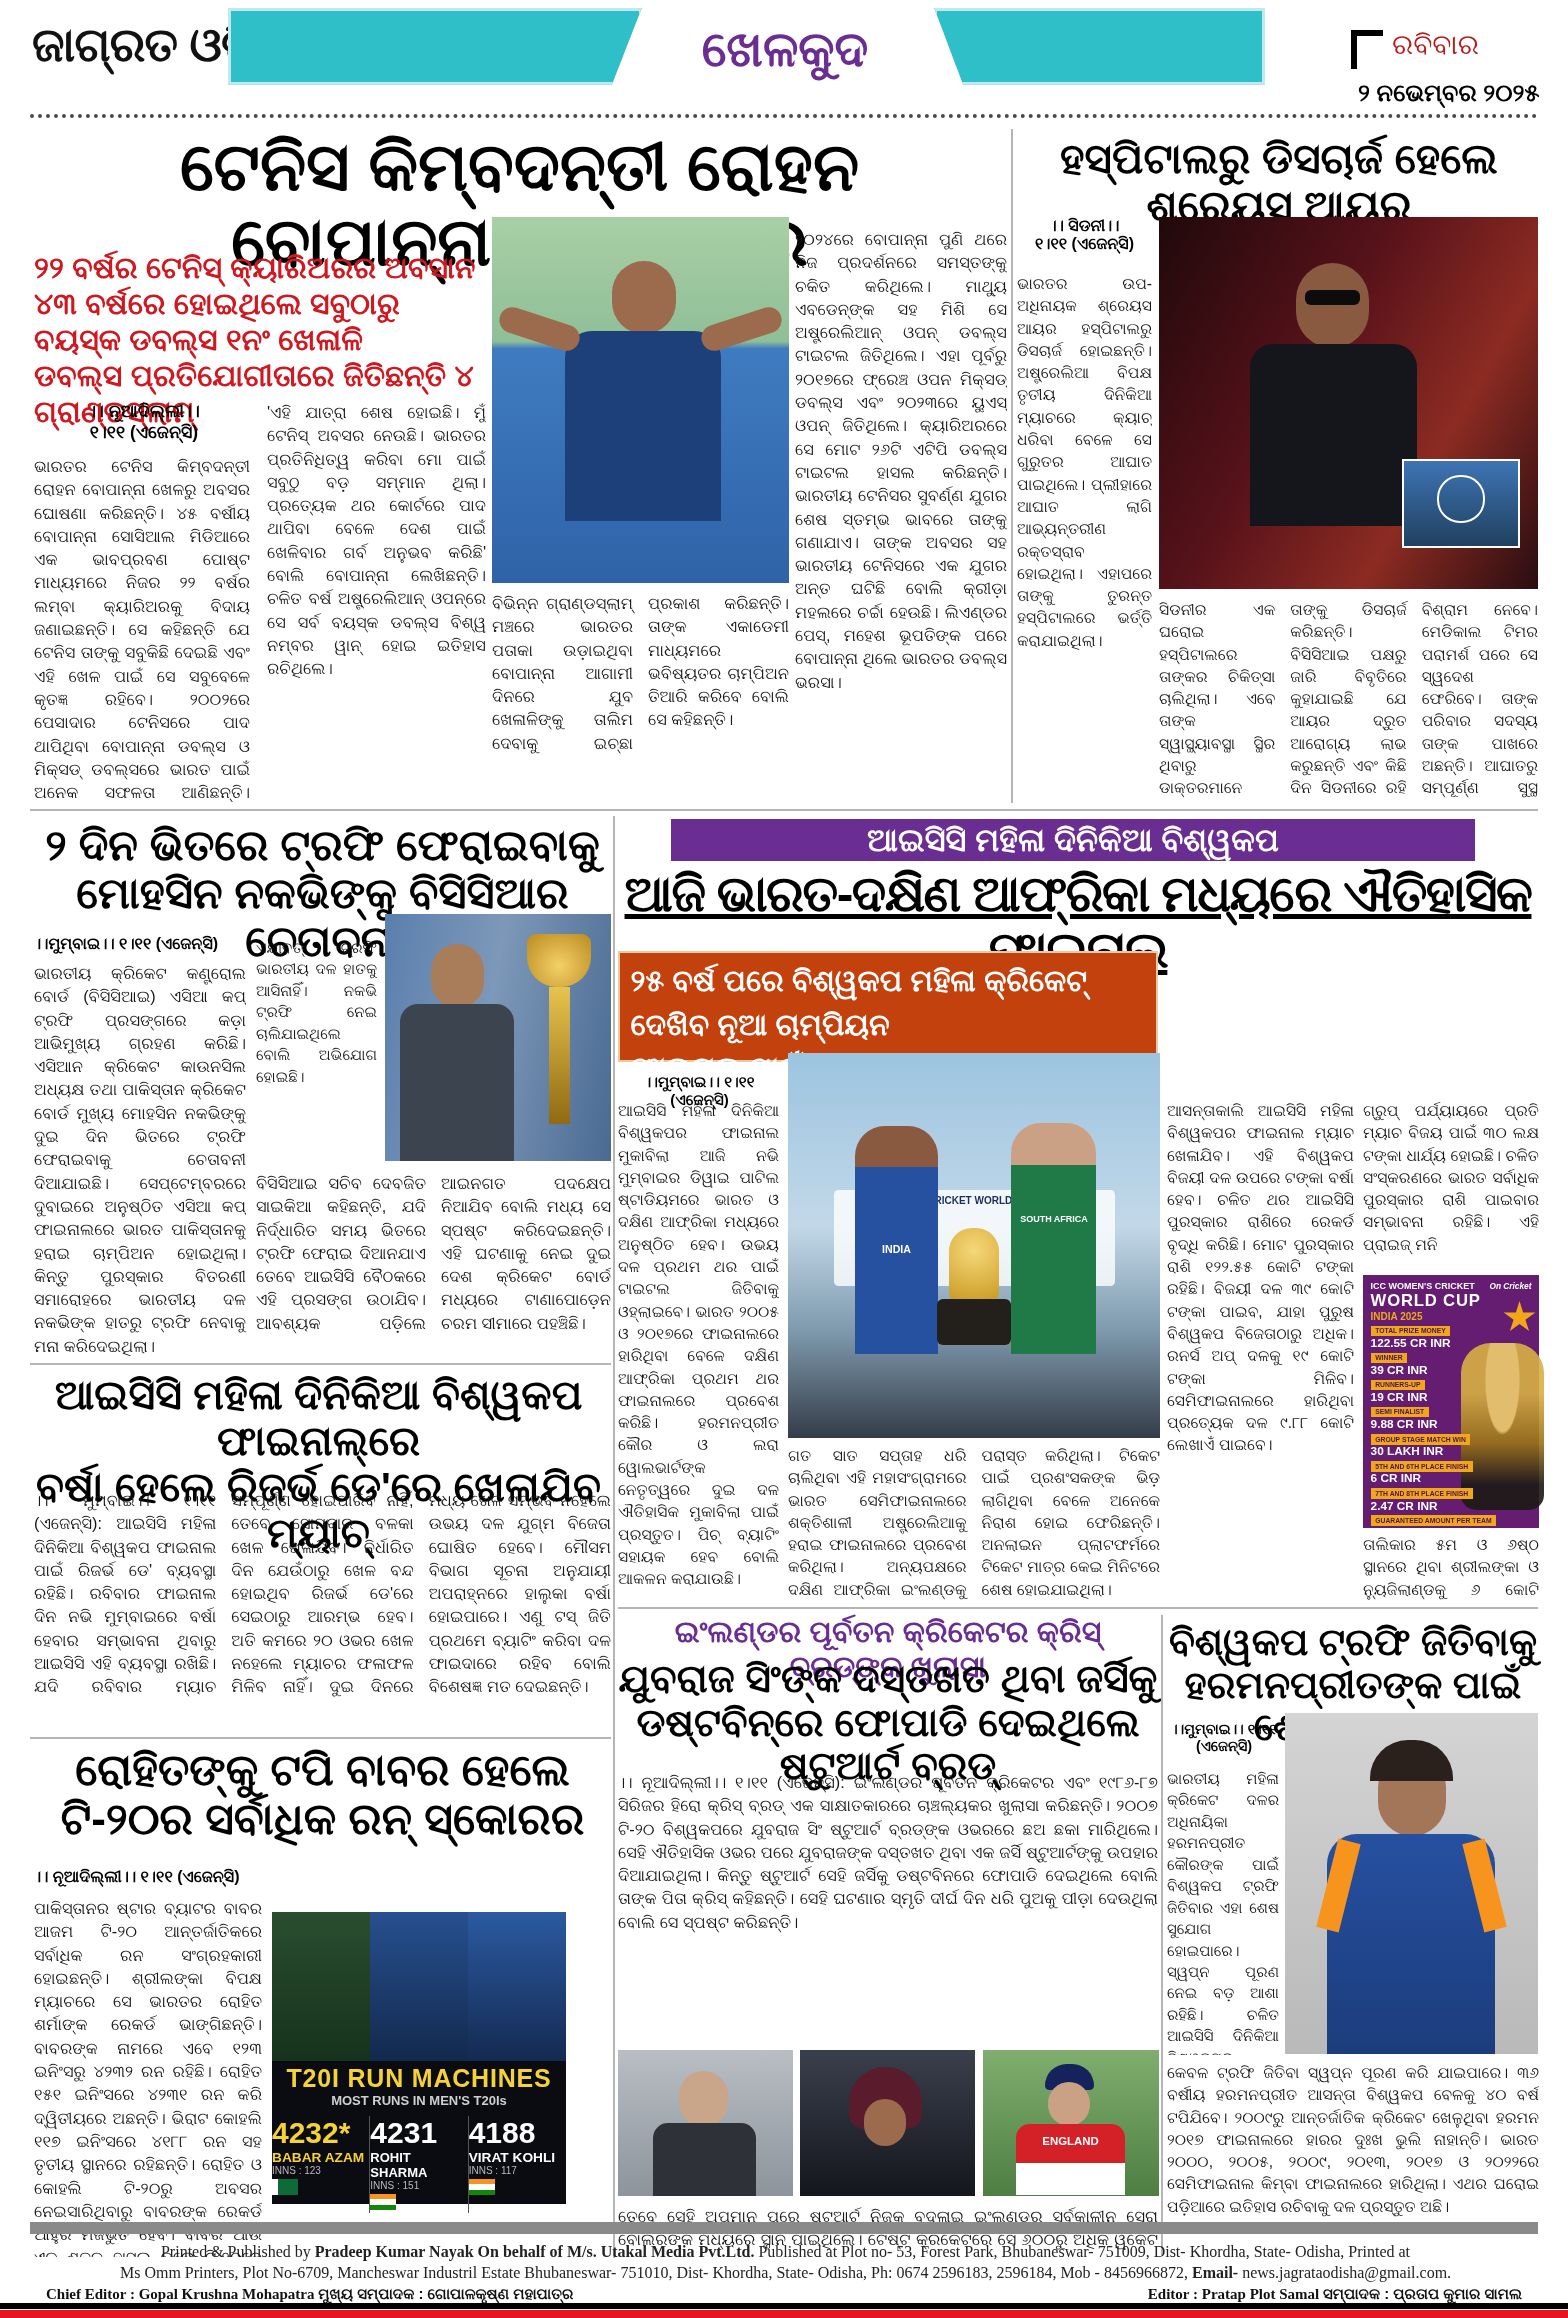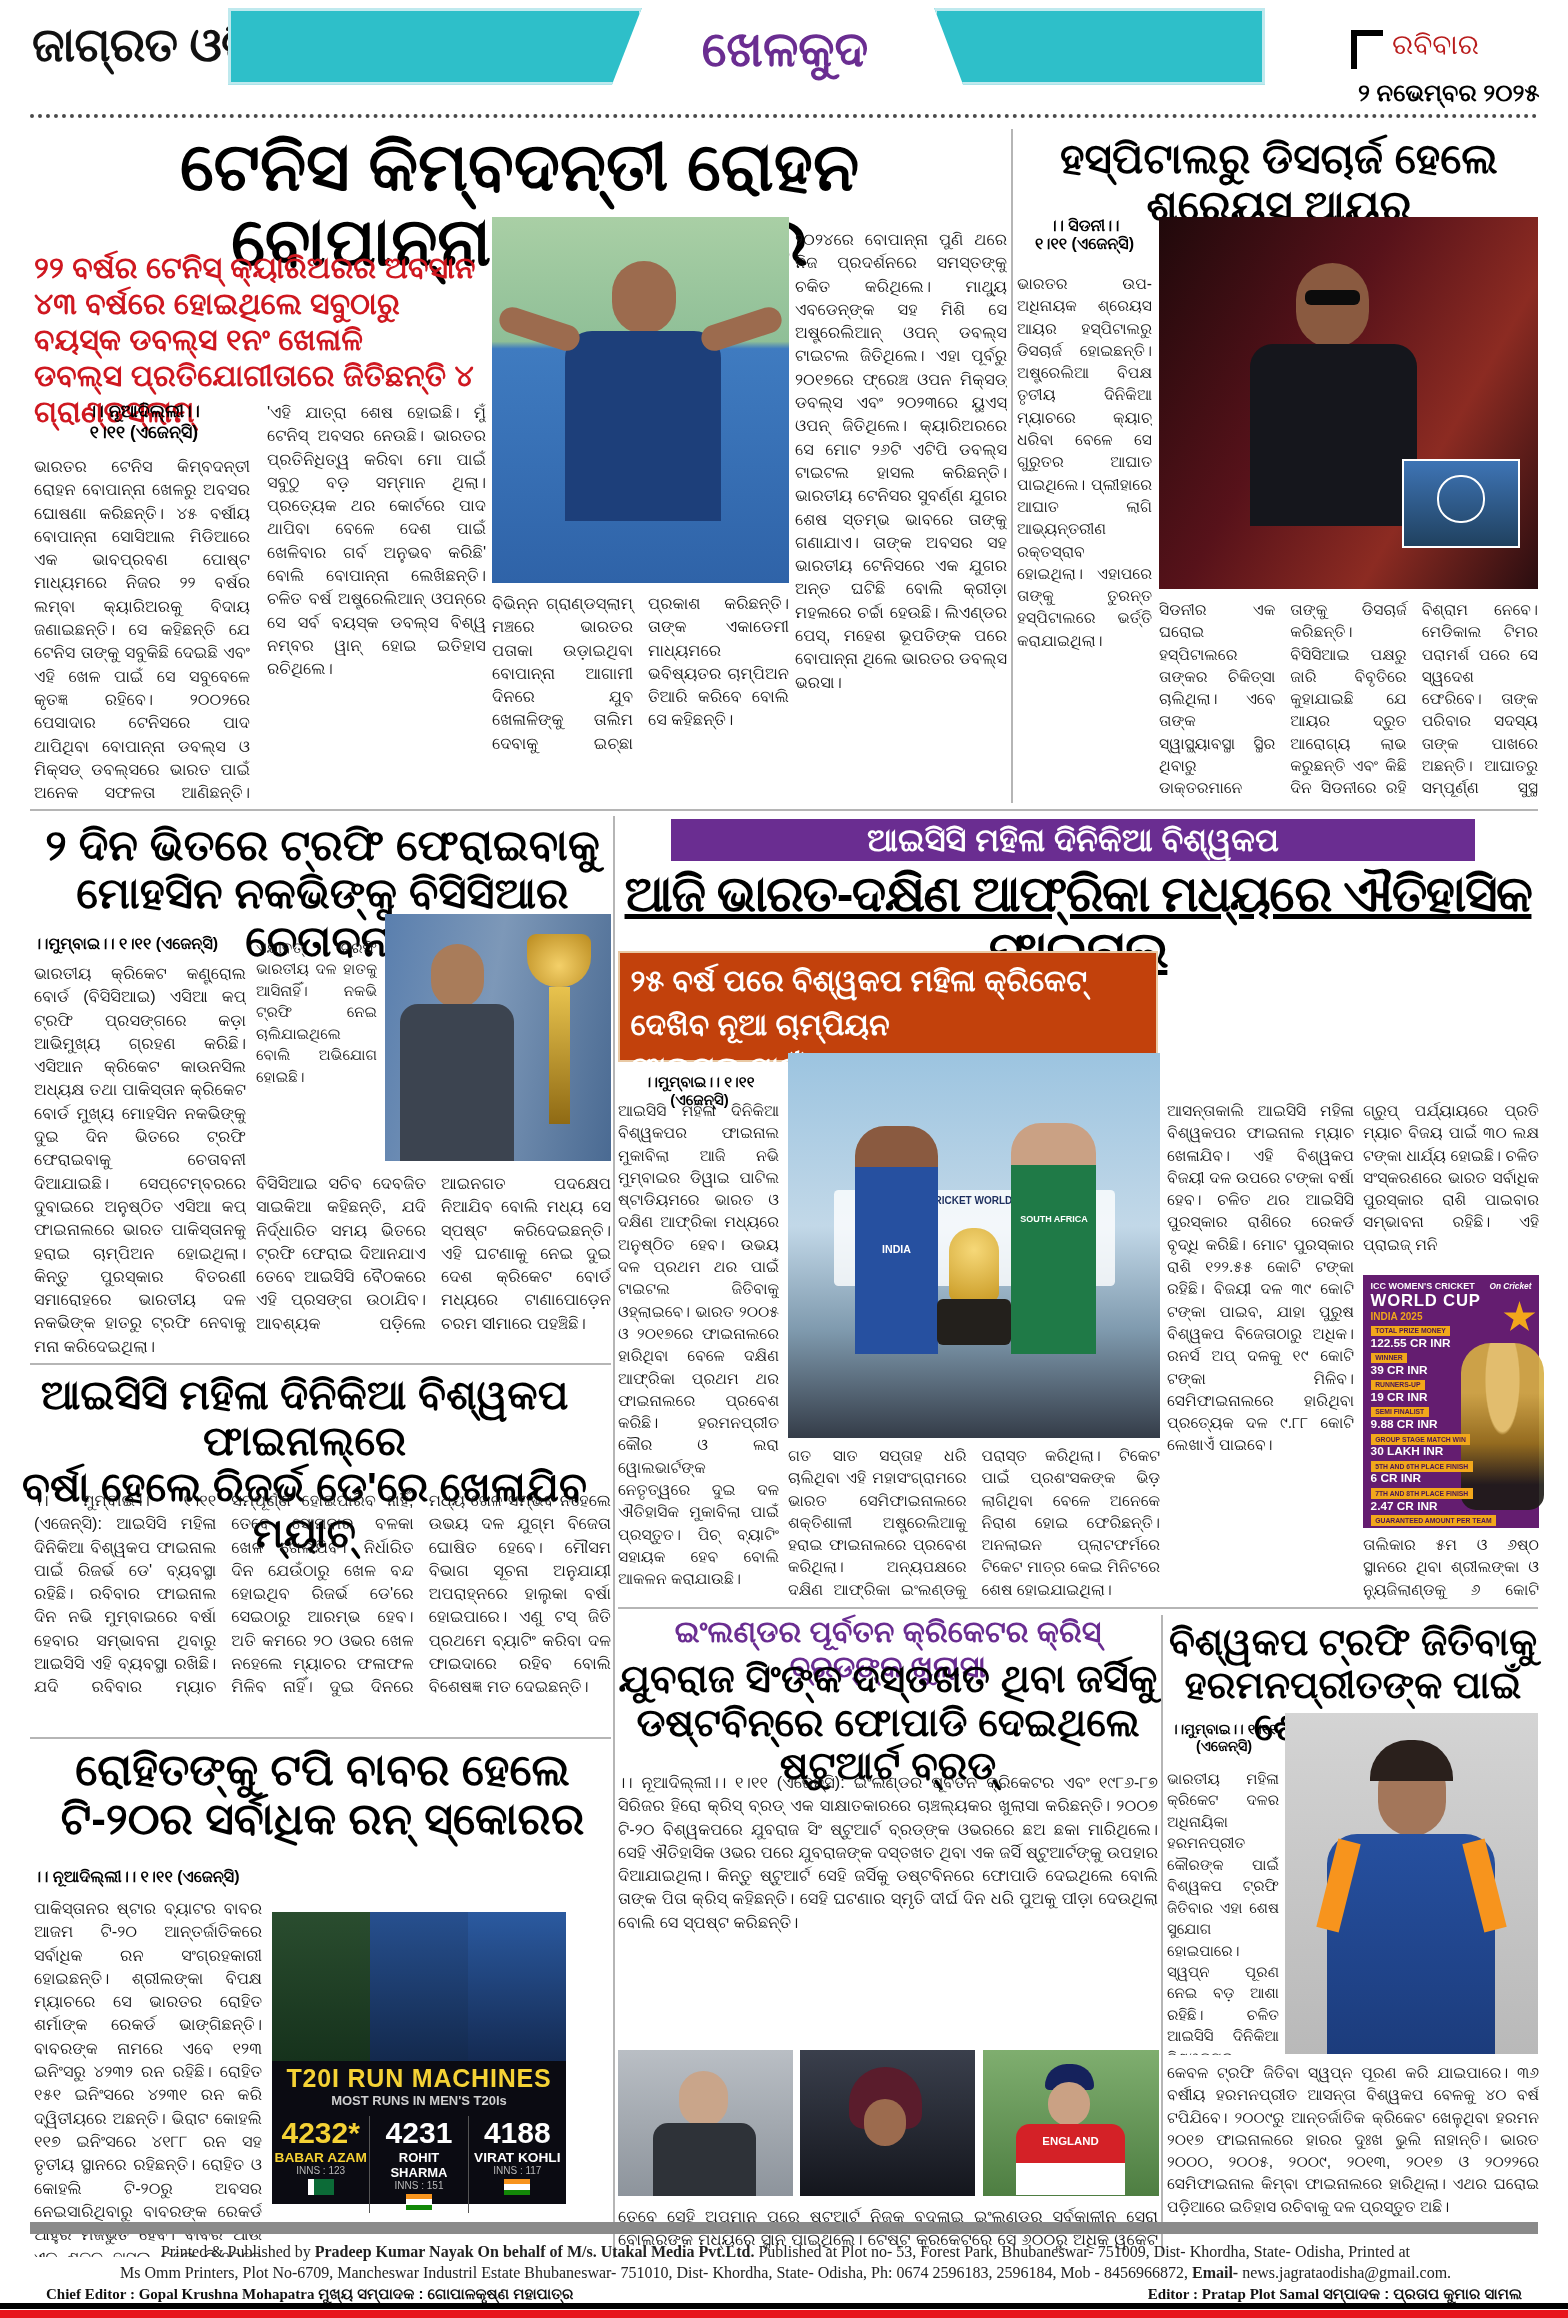--- a/index.html
+++ b/index.html
@@ -17,21 +17,21 @@
   .photo{position:absolute;overflow:hidden;}
   .teal{position:absolute;top:7.6px;height:77px;background:#2ebfc9;box-shadow:inset 0 0 0 3px #bfe9ee;}
   .dotline{position:absolute;border-top:4.6px dotted #4a4a4a;}
   
   .prize{background:#641d70;position:absolute;color:#fff;}
   .prize .row-label{background:#f2a71b;color:#4a1553;font-weight:700;font-size:6.8px;
       padding:1.5px 4.6px;margin:3px 0 0.8px 0;display:inline-block;line-height:1.1;}
   .prize .row-value{font-weight:700;font-size:11.8px;line-height:1.05;}
   
   .t20{position:absolute;background:#0b0b12;}
-  .t20 .pcol{flex:1;text-align:center;color:#fff;}
+  .t20 .pcol{flex:1;text-align:left;color:#fff;}
   .flag{display:inline-block;width:26px;height:16px;margin-top:3px;}
   .flag-india{background:linear-gradient(#f7941d 33%,#fff 33% 66%,#138808 66%);}
   .flag-pak{background:linear-gradient(90deg,#fff 0 25%,#0c6b37 25%);}
   .serif{font-family:"Liberation Serif",serif;}
 </style>
 </head>
 <body>
 
 <div id="page">
 
@@ -160,21 +160,21 @@
                 background:radial-gradient(ellipse at 50% 22%,#f0cf6e 0 28%,transparent 30%),
                            linear-gradient(#d8b044 30%,#9a7417 60%,#1c1a16 85%);
                 border-radius:30px 30px 15px 15px;opacity:.9;"></div>
     <div style="position:absolute;right:3px;top:26px;width:33px;height:33px;background:#f2a71b;clip-path:polygon(50% 0,61% 35%,98% 35%,68% 57%,79% 91%,50% 70%,21% 91%,32% 57%,2% 35%,39% 35%);"></div>
   </div>
   <div class="abs bodytx" style="left:1363px;top:1534px;width:176px;height:70px;font-size:15.6px;">ତାଲିକାର ୫ମ ଓ ୬ଷ୍ଠ ସ୍ଥାନରେ ଥିବା ଶ୍ରୀଲଙ୍କା ଓ ନ୍ୟୁଜିଲାଣ୍ଡକୁ ୬ କୋଟି ଟଙ୍କା ମିଳିବାକୁ ଲାଗିବ। ସେହିପରି ୭ମ ଓ ୮ମ ସ୍ଥାନ ପାଇଁ ବାଂଲାଦେଶ ଓ ପାକିସ୍ତାନକୁ ୨.୪୭ କୋଟି ଲେଖାଏଁ ଟଙ୍କା ମିଳିବ। ପ୍ରତ୍ୟେକ ଦଳ ପାଇଁ ୨.୨୦ କୋଟି ଟଙ୍କା ଗ୍ୟାରେଣ୍ଟି ରାଶି ରହିଛି।</div>
 
   <div class="abs bodytx cols2" style="left:788px;top:1445px;width:372px;height:161px;font-size:15.6px;">ଗତ ସାତ ସପ୍ତାହ ଧରି ଚାଲିଥିବା ଏହି ମହାସଂଗ୍ରାମରେ ଭାରତ ସେମିଫାଇନାଲରେ ଶକ୍ତିଶାଳୀ ଅଷ୍ଟ୍ରେଲିଆକୁ ହରାଇ ଫାଇନାଲରେ ପ୍ରବେଶ କରିଥିଲା। ଅନ୍ୟପକ୍ଷରେ ଦକ୍ଷିଣ ଆଫ୍ରିକା ଇଂଲଣ୍ଡକୁ ପରାସ୍ତ କରିଥିଲା। ଟିକେଟ ପାଇଁ ପ୍ରଶଂସକଙ୍କ ଭିଡ଼ ଲାଗିଥିବା ବେଳେ ଅନେକେ ନିରାଶ ହୋଇ ଫେରିଛନ୍ତି। ଅନଲାଇନ ପ୍ଲାଟଫର୍ମରେ ଟିକେଟ ମାତ୍ର କେଇ ମିନିଟରେ ଶେଷ ହୋଇଯାଇଥିଲା।</div>
 
   <div class="hrule" style="left:30px;top:1363px;width:581px;"></div>
-  <div class="abs hl" style="left:16px;top:1373px;width:577px;font-size:41px;">
+  <div class="abs hl" style="left:30px;top:1373px;width:577px;font-size:41px;">
     <div>ଆଇସିସି ମହିଳା ଦିନିକିଆ ବିଶ୍ୱକପ ଫାଇନାଲ୍‌ରେ</div>
     <div>ବର୍ଷା ହେଲେ ରିଜର୍ଭ ଡେ'ରେ ଖେଳାଯିବ ମ୍ୟାଚ୍</div>
   </div>
   <div class="abs bodytx cols3" style="left:34px;top:1489px;width:577px;height:241px;">।। ମୁମ୍ବାଇ।। ୧।୧୧ (ଏଜେନ୍ସି): ଆଇସିସି ମହିଳା ଦିନିକିଆ ବିଶ୍ୱକପ ଫାଇନାଲ ପାଇଁ ରିଜର୍ଭ ଡେ' ବ୍ୟବସ୍ଥା ରହିଛି। ରବିବାର ଫାଇନାଲ ଦିନ ନଭି ମୁମ୍ବାଇରେ ବର୍ଷା ହେବାର ସମ୍ଭାବନା ଥିବାରୁ ଆଇସିସି ଏହି ବ୍ୟବସ୍ଥା ରଖିଛି। ଯଦି ରବିବାର ମ୍ୟାଚ ସମ୍ପୂର୍ଣ୍ଣ ହୋଇପାରିବ ନାହିଁ, ତେବେ ସୋମବାର ବଳକା ଖେଳ ଖେଳାଯିବ। ନିର୍ଧାରିତ ଦିନ ଯେଉଁଠାରୁ ଖେଳ ବନ୍ଦ ହୋଇଥିବ ରିଜର୍ଭ ଡେ'ରେ ସେଇଠାରୁ ଆରମ୍ଭ ହେବ। ଅତି କମରେ ୨୦ ଓଭର ଖେଳ ନହେଲେ ମ୍ୟାଚର ଫଳାଫଳ ମିଳିବ ନାହିଁ। ଦୁଇ ଦିନରେ ମଧ୍ୟ ଖେଳ ସମ୍ଭବ ନହେଲେ ଉଭୟ ଦଳ ଯୁଗ୍ମ ବିଜେତା ଘୋଷିତ ହେବେ। ମୌସମ ବିଭାଗ ସୂଚନା ଅନୁଯାୟୀ ଅପରାହ୍ନରେ ହାଲୁକା ବର୍ଷା ହୋଇପାରେ। ଏଣୁ ଟସ୍ ଜିତି ପ୍ରଥମେ ବ୍ୟାଟିଂ କରିବା ଦଳ ଫାଇଦାରେ ରହିବ ବୋଲି ବିଶେଷଜ୍ଞ ମତ ଦେଇଛନ୍ତି।</div>
 
   <div class="hrule" style="left:30px;top:1737px;width:581px;"></div>
   <div class="abs hl" style="left:34px;top:1745px;width:577px;font-size:44px;">
     <div>ରୋହିତଙ୍କୁ ଟପି ବାବର ହେଲେ</div>
     <div>ଟି-୨୦ର ସର୍ବାଧିକ ରନ୍ ସ୍କୋରର</div>
   </div>

